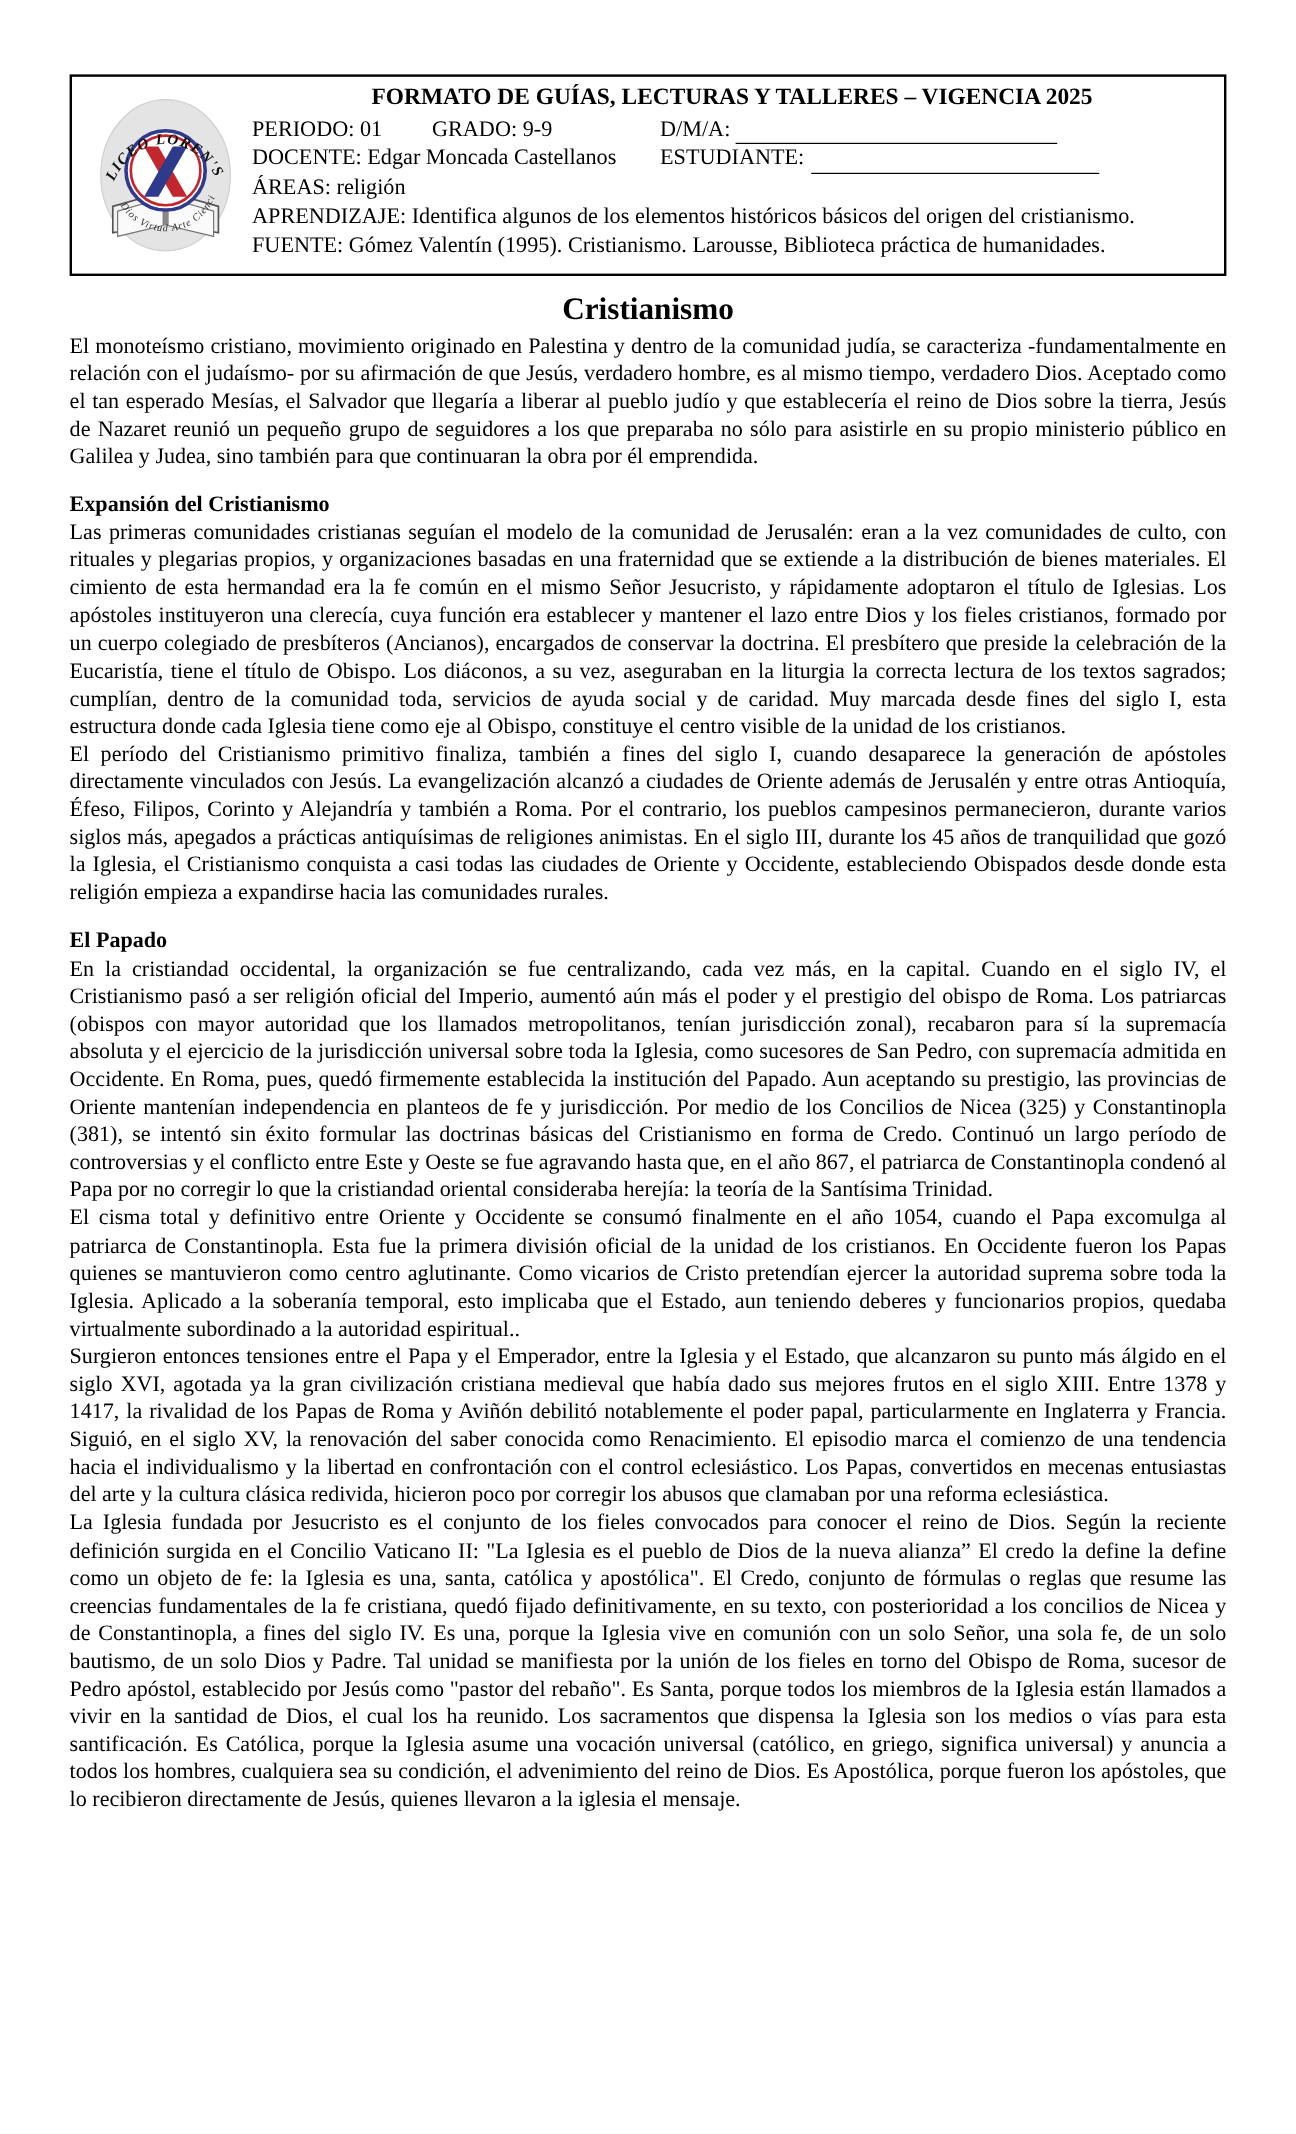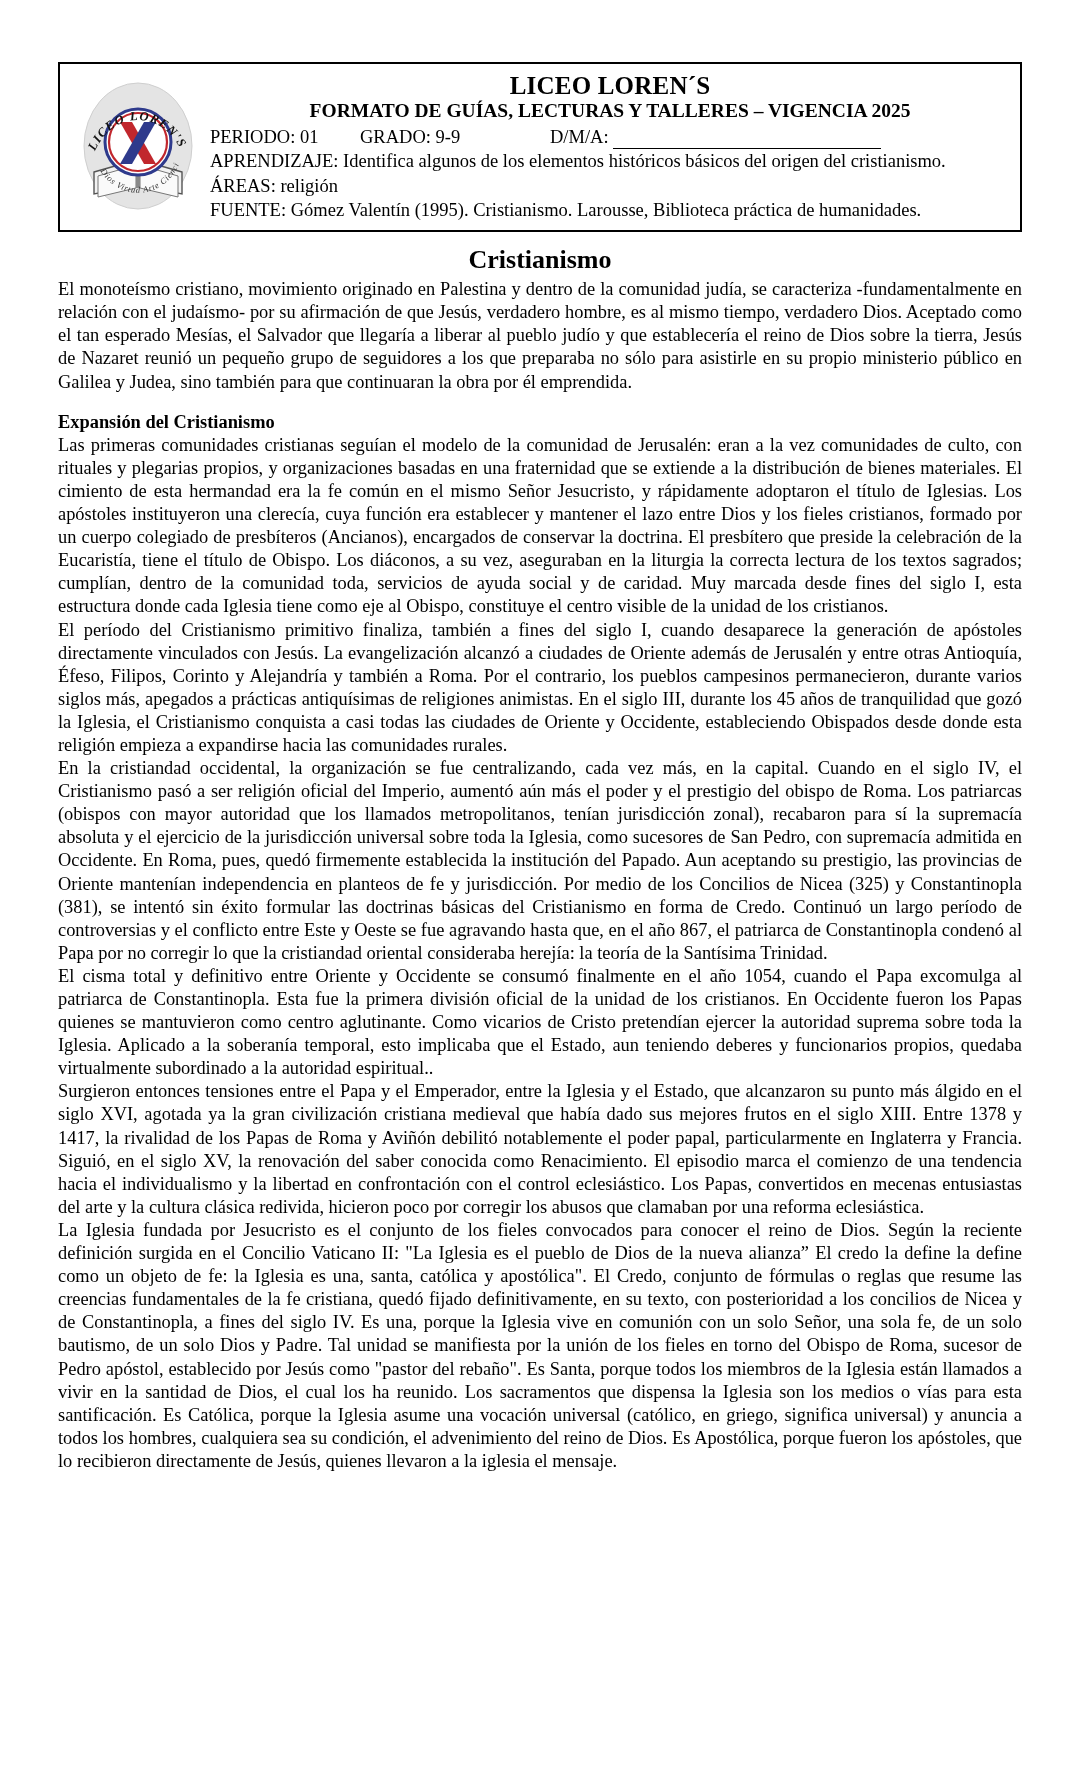--- a/index.html
+++ b/index.html
@@ -152,42 +152,45 @@
           <text font-family="'Liberation Serif', serif" font-size="12.5" font-weight="bold" font-style="italic" fill="#111" letter-spacing="1.2">
             <textPath href="#arcTop" startOffset="7%">LICEO LOREN'S</textPath>
           </text>
           <text font-family="'Liberation Serif', serif" font-size="8.5" font-style="italic" fill="#333" letter-spacing="0.8">
             <textPath href="#arcBot" startOffset="9%">Dios Virtud Arte Ciencia</textPath>
           </text>
         </svg>
       </div>
 
       <div class="header-text">
-        <div class="school-title">LICEO LOREN´S</div>
         <div class="format-title">FORMATO DE GUÍAS, LECTURAS Y TALLERES – VIGENCIA 2025</div>
 
         <div class="meta-row">
           <span class="col-a" style="width:150px">PERIODO: 01</span><span class="col-a" style="width:190px">GRADO: 9-9</span><span>D/M/A:</span><span class="fill-line line-dma"></span>
         </div>
 
+        <div class="meta-row">
+          <span class="col-a" style="width:340px">DOCENTE: Edgar Moncada Castellanos</span><span>ESTUDIANTE:</span><span class="fill-line line-est"></span>
+        </div>
 
+        <div class="meta-free">ÁREAS: religión</div>
         <div class="meta-free">APRENDIZAJE: Identifica algunos de los elementos históricos básicos del origen del cristianismo.</div>
-        <div class="meta-free">ÁREAS: religión</div>
         <div class="meta-free">FUENTE: Gómez Valentín (1995). Cristianismo. Larousse, Biblioteca práctica de humanidades.</div>
       </div>
     </div>
   </div>
 
   <h1 class="doc-title">Cristianismo</h1>
 
   <p class="para">El monoteísmo cristiano, movimiento originado en Palestina y dentro de la comunidad judía, se caracteriza -fundamentalmente en relación con el judaísmo- por su afirmación de que Jesús, verdadero hombre, es al mismo tiempo, verdadero Dios. Aceptado como el tan esperado Mesías, el Salvador que llegaría a liberar al pueblo judío y que establecería el reino de Dios sobre la tierra, Jesús de Nazaret reunió un pequeño grupo de seguidores a los que preparaba no sólo para asistirle en su propio ministerio público en Galilea y Judea, sino también para que continuaran la obra por él emprendida.</p>
 
   <h3 class="section-head gap-before">Expansión del Cristianismo</h3>
   <p class="para">Las primeras comunidades cristianas seguían el modelo de la comunidad de Jerusalén: eran a la vez comunidades de culto, con rituales y plegarias propios, y organizaciones basadas en una fraternidad que se extiende a la distribución de bienes materiales. El cimiento de esta hermandad era la fe común en el mismo Señor Jesucristo, y rápidamente adoptaron el título de Iglesias. Los apóstoles instituyeron una clerecía, cuya función era establecer y mantener el lazo entre Dios y los fieles cristianos, formado por un cuerpo colegiado de presbíteros (Ancianos), encargados de conservar la doctrina. El presbítero que preside la celebración de la Eucaristía, tiene el título de Obispo. Los diáconos, a su vez, aseguraban en la liturgia la correcta lectura de los textos sagrados; cumplían, dentro de la comunidad toda, servicios de ayuda social y de caridad. Muy marcada desde fines del siglo I, esta estructura donde cada Iglesia tiene como eje al Obispo, constituye el centro visible de la unidad de los cristianos.</p>
   <p class="para">El período del Cristianismo primitivo finaliza, también a fines del siglo I, cuando desaparece la generación de apóstoles directamente vinculados con Jesús. La evangelización alcanzó a ciudades de Oriente además de Jerusalén y entre otras Antioquía, Éfeso, Filipos, Corinto y Alejandría y también a Roma. Por el contrario, los pueblos campesinos permanecieron, durante varios siglos más, apegados a prácticas antiquísimas de religiones animistas. En el siglo III, durante los 45 años de tranquilidad que gozó la Iglesia, el Cristianismo conquista a casi todas las ciudades de Oriente y Occidente, estableciendo Obispados desde donde esta religión empieza a expandirse hacia las comunidades rurales.</p>
 
+  <h3 class="section-head gap-before">El Papado</h3>
   <p class="para">En la cristiandad occidental, la organización se fue centralizando, cada vez más, en la capital. Cuando en el siglo IV, el Cristianismo pasó a ser religión oficial del Imperio, aumentó aún más el poder y el prestigio del obispo de Roma. Los patriarcas (obispos con mayor autoridad que los llamados metropolitanos, tenían jurisdicción zonal), recabaron para sí la supremacía absoluta y el ejercicio de la jurisdicción universal sobre toda la Iglesia, como sucesores de San Pedro, con supremacía admitida en Occidente. En Roma, pues, quedó firmemente establecida la institución del Papado. Aun aceptando su prestigio, las provincias de Oriente mantenían independencia en planteos de fe y jurisdicción. Por medio de los Concilios de Nicea (325) y Constantinopla (381), se intentó sin éxito formular las doctrinas básicas del Cristianismo en forma de Credo. Continuó un largo período de controversias y el conflicto entre Este y Oeste se fue agravando hasta que, en el año 867, el patriarca de Constantinopla condenó al Papa por no corregir lo que la cristiandad oriental consideraba herejía: la teoría de la Santísima Trinidad.</p>
   <p class="para">El cisma total y definitivo entre Oriente y Occidente se consumó finalmente en el año 1054, cuando el Papa excomulga al patriarca de Constantinopla. Esta fue la primera división oficial de la unidad de los cristianos. En Occidente fueron los Papas quienes se mantuvieron como centro aglutinante. Como vicarios de Cristo pretendían ejercer la autoridad suprema sobre toda la Iglesia. Aplicado a la soberanía temporal, esto implicaba que el Estado, aun teniendo deberes y funcionarios propios, quedaba virtualmente subordinado a la autoridad espiritual..</p>
   <p class="para">Surgieron entonces tensiones entre el Papa y el Emperador, entre la Iglesia y el Estado, que alcanzaron su punto más álgido en el siglo XVI, agotada ya la gran civilización cristiana medieval que había dado sus mejores frutos en el siglo XIII. Entre 1378 y 1417, la rivalidad de los Papas de Roma y Aviñón debilitó notablemente el poder papal, particularmente en Inglaterra y Francia. Siguió, en el siglo XV, la renovación del saber conocida como Renacimiento. El episodio marca el comienzo de una tendencia hacia el individualismo y la libertad en confrontación con el control eclesiástico. Los Papas, convertidos en mecenas entusiastas del arte y la cultura clásica redivida, hicieron poco por corregir los abusos que clamaban por una reforma eclesiástica.</p>
 
   <p class="para">La Iglesia fundada por Jesucristo es el conjunto de los fieles convocados para conocer el reino de Dios. Según la reciente definición surgida en el Concilio Vaticano II: "La Iglesia es el pueblo de Dios de la nueva alianza” El credo la define la define como un objeto de fe: la Iglesia es una, santa, católica y apostólica". El Credo, conjunto de fórmulas o reglas que resume las creencias fundamentales de la fe cristiana, quedó fijado definitivamente, en su texto, con posterioridad a los concilios de Nicea y de Constantinopla, a fines del siglo IV. Es una, porque la Iglesia vive en comunión con un solo Señor, una sola fe, de un solo bautismo, de un solo Dios y Padre. Tal unidad se manifiesta por la unión de los fieles en torno del Obispo de Roma, sucesor de Pedro apóstol, establecido por Jesús como "pastor del rebaño". Es Santa, porque todos los miembros de la Iglesia están llamados a vivir en la santidad de Dios, el cual los ha reunido. Los sacramentos que dispensa la Iglesia son los medios o vías para esta santificación. Es Católica, porque la Iglesia asume una vocación universal (católico, en griego, significa universal) y anuncia a todos los hombres, cualquiera sea su condición, el advenimiento del reino de Dios. Es Apostólica, porque fueron los apóstoles, que lo recibieron directamente de Jesús, quienes llevaron a la iglesia el mensaje.</p>
 
 </div>
 
 </body></html>

